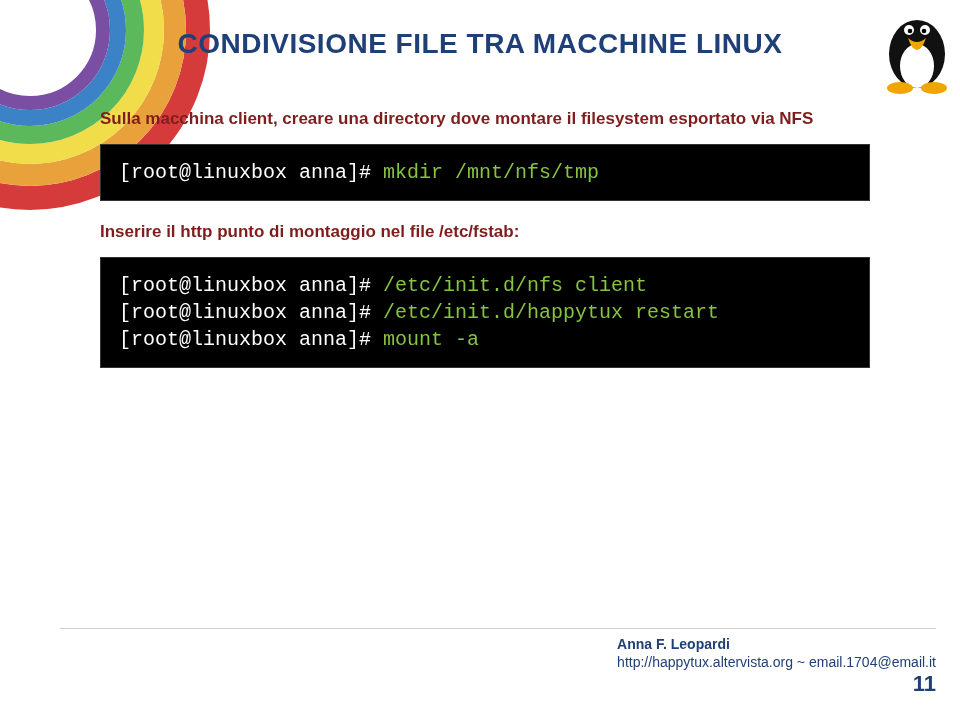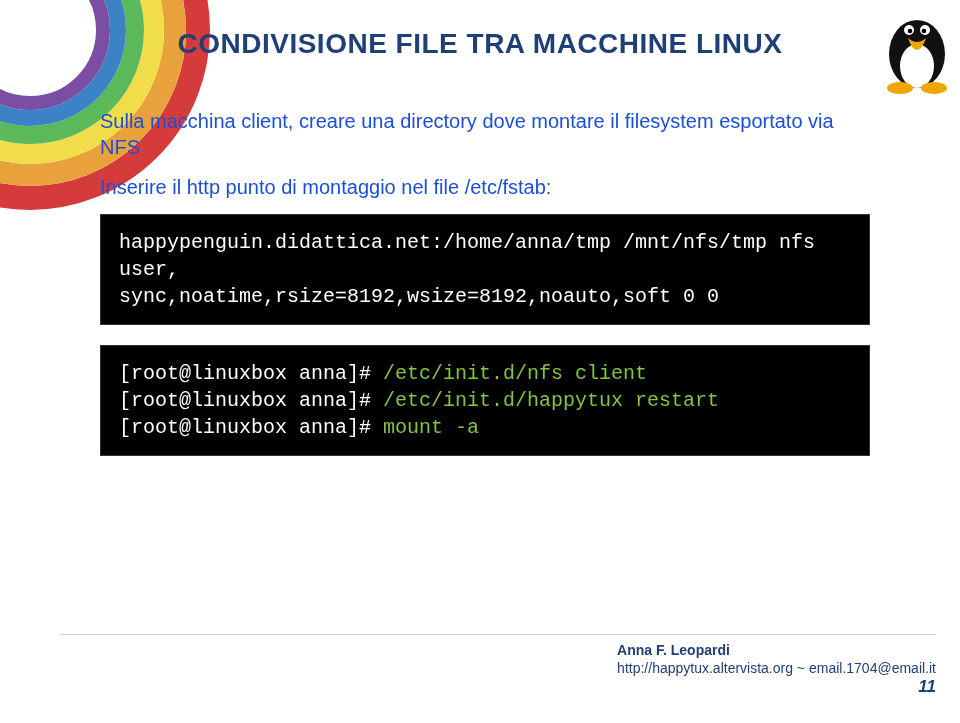--- a/index.html
+++ b/index.html
@@ -58,24 +58,25 @@
     width: 78px;
     height: 88px;
   }
   .content {
     position: absolute;
     top: 108px;
     left: 100px;
     width: 770px;
   }
   .prose {
-    color: #1d4ed8;
-    font-size: 20px;
+    color: #7f1d1d;
+    font-size: 17px;
     line-height: 1.3;
     margin: 0 0 14px 0;
+    font-weight: bold;
   }
   .term {
     background: #000000;
     color: #ffffff;
     font-family: "Courier New", monospace;
     font-size: 20px;
     padding: 14px 18px;
     margin: 0 0 20px 0;
     line-height: 1.35;
     white-space: pre-wrap;
@@ -92,21 +93,21 @@
     padding-top: 6px;
     display: flex;
     justify-content: space-between;
     align-items: flex-end;
     font-size: 14px;
     color: #1f3f77;
     flex-direction: column;
   }
   .footer .left { line-height: 1.3; }
   .footer .left .author { font-weight: bold; }
-  .footer .page { font-weight: bold; font-size: 17px; font-style: italic; }
+  .footer .page { font-weight: bold; font-size: 22px; }
 </style>
 </head>
 <body>
 
 <div class="slide">
 
   <div class="rainbow">
     <div class="arc arc1"></div>
     <div class="arc arc2"></div>
     <div class="arc arc3"></div>
@@ -128,25 +129,24 @@
       <path d="M30 32 Q39 40 48 32 Q44 44 39 44 Q34 44 30 32 Z" fill="#f1a500"></path>
       <ellipse cx="22" cy="82" rx="13" ry="6" fill="#f1a500"></ellipse>
       <ellipse cx="56" cy="82" rx="13" ry="6" fill="#f1a500"></ellipse>
     </svg>
   </div>
 
   <div class="content">
 
     <p class="prose">Sulla macchina client, creare una directory dove montare il filesystem esportato via NFS</p>
 
+    <div class="term"><span class="prompt">[root@linuxbox anna]#</span> <span class="cmd">mkdir /mnt/nfs/tmp</span></div>
 
     <p class="prose">Inserire il http punto di montaggio nel file /etc/fstab:</p>
 
-    <div class="term"><span>happypenguin.didattica.net:/home/anna/tmp /mnt/nfs/tmp nfs user,</span>
-<span>sync,noatime,rsize=8192,wsize=8192,noauto,soft 0 0</span></div>
 
 
     <div class="term"><span class="prompt">[root@linuxbox anna]#</span> <span class="cmd">/etc/init.d/nfs client</span>
 <span class="prompt">[root@linuxbox anna]#</span> <span class="cmd">/etc/init.d/happytux restart</span>
 <span class="prompt">[root@linuxbox anna]#</span> <span class="cmd">mount -a</span></div>
 
   </div>
 
   <div class="footer">
     <div class="left">

